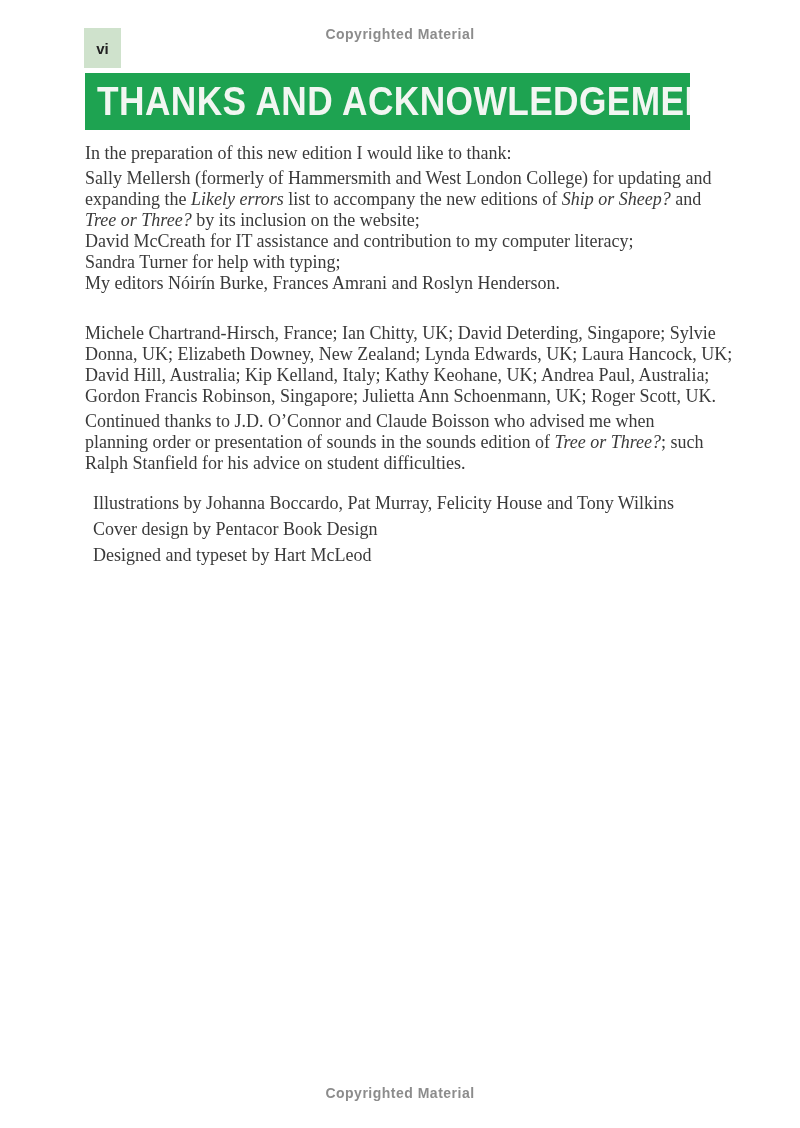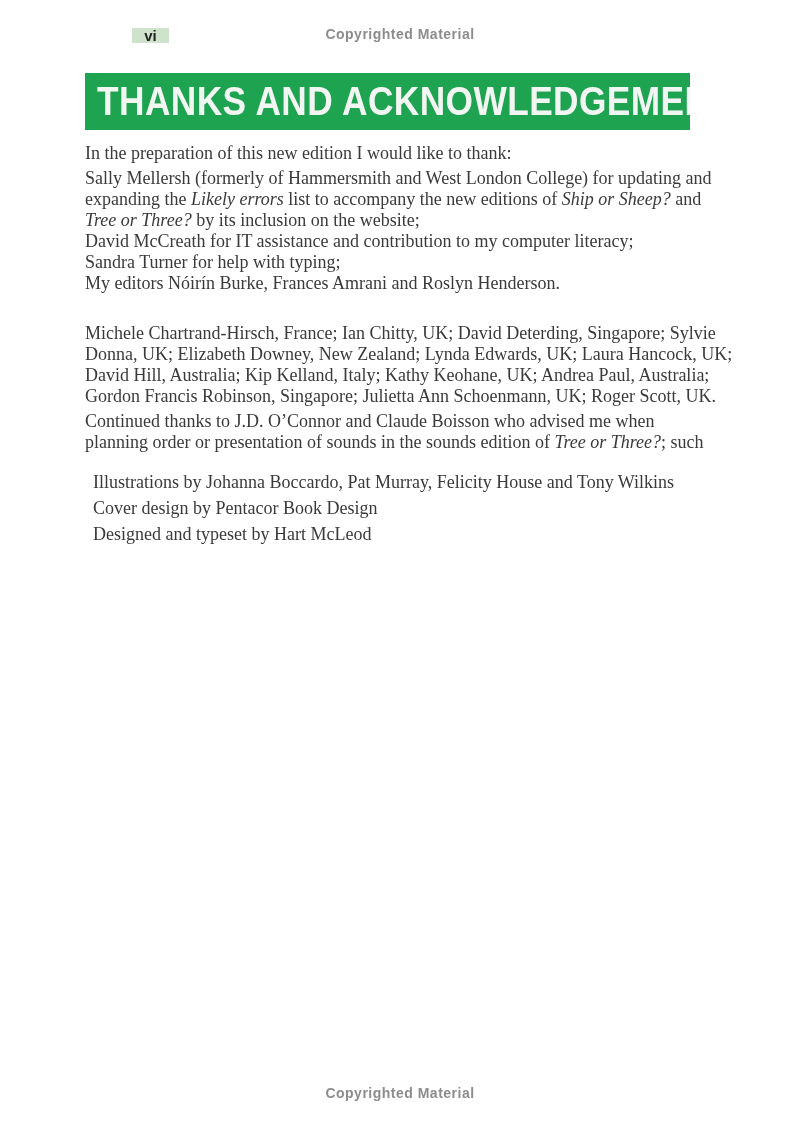--- a/index.html
+++ b/index.html
@@ -30,30 +30,29 @@
     letter-spacing: 0.5px;
     color: var(--copyright-gray);
   }
   .copyright-top { top: 26px; }
   .copyright-bottom { top: 1085px; }
   .page-number-badge {
     position: absolute;
     left: 84px;
     top: 28px;
     width: 37px;
-    height: 15px;
+    height: 40px;
     background: var(--badge-bg);
     color: #222222;
     font-family: "Liberation Sans", "DejaVu Sans", sans-serif;
     font-weight: bold;
     font-size: 15px;
     display: flex;
     align-items: center;
     justify-content: center;
-    margin-left: 48px;
   }
   .title-banner {
     position: absolute;
     left: 85px;
     top: 73px;
     width: 605px;
     height: 57px;
     background: var(--banner-green);
     display: flex;
     align-items: center;
@@ -95,21 +94,21 @@
 
   <div class="title-banner">
     <span class="title-text">THANKS AND ACKNOWLEDGEMENTS</span>
   </div>
 
   <div class="body-text">
     <p><span>In the preparation of this new edition I would like to thank:</span></p>
     <p><span>Sally Mellersh (formerly of Hammersmith and West London College) for updating and</span><br><span>expanding the </span><em>Likely errors</em><span> list to accompany the new editions of </span><em>Ship or Sheep?</em><span> and</span><br><em>Tree or Three?</em><span> by its inclusion on the website;</span><br><span>David McCreath for IT assistance and contribution to my computer literacy;</span><br><span>Sandra Turner for help with typing;</span><br><span>My editors Nóirín Burke, Frances Amrani and Roslyn Henderson.</span></p>
     <p><br></p>
     <p><span>Michele Chartrand-Hirsch, France; Ian Chitty, UK; David Deterding, Singapore; Sylvie</span><br><span>Donna, UK; Elizabeth Downey, New Zealand; Lynda Edwards, UK; Laura Hancock, UK;</span><br><span>David Hill, Australia; Kip Kelland, Italy; Kathy Keohane, UK; Andrea Paul, Australia;</span><br><span>Gordon Francis Robinson, Singapore; Julietta Ann Schoenmann, UK; Roger Scott, UK.</span></p>
-    <p><span>Continued thanks to J.D. O’Connor and Claude Boisson who advised me when</span><br><span>planning order or presentation of sounds in the sounds edition of </span><em>Tree or Three?</em><span>; such</span><br></p>
+    <p><span>Continued thanks to J.D. O’Connor and Claude Boisson who advised me when</span><br><span>planning order or presentation of sounds in the sounds edition of </span><em>Tree or Three?</em><span>; such</span><br><span>Ralph Stanfield for his advice on student difficulties.</span></p>
 
     <div class="credits">
       <p><span>Illustrations by Johanna Boccardo, Pat Murray, Felicity House and Tony Wilkins</span></p>
       <p><span>Cover design by Pentacor Book Design</span></p>
       <p><span>Designed and typeset by Hart McLeod</span></p>
     </div>
   </div>
 
   <div class="copyright-mark copyright-bottom">Copyrighted Material</div>
 

